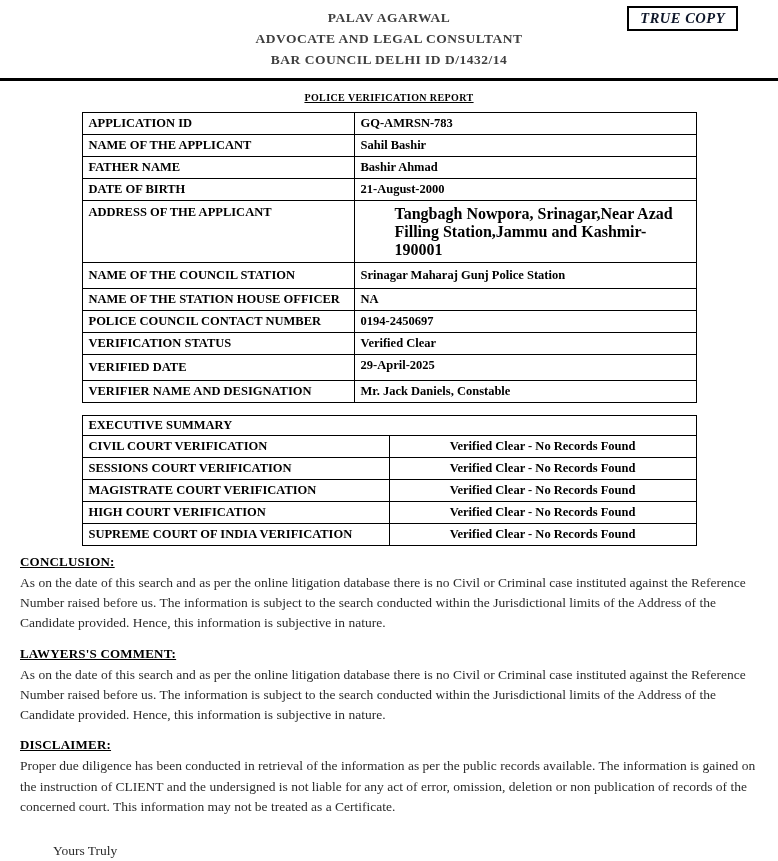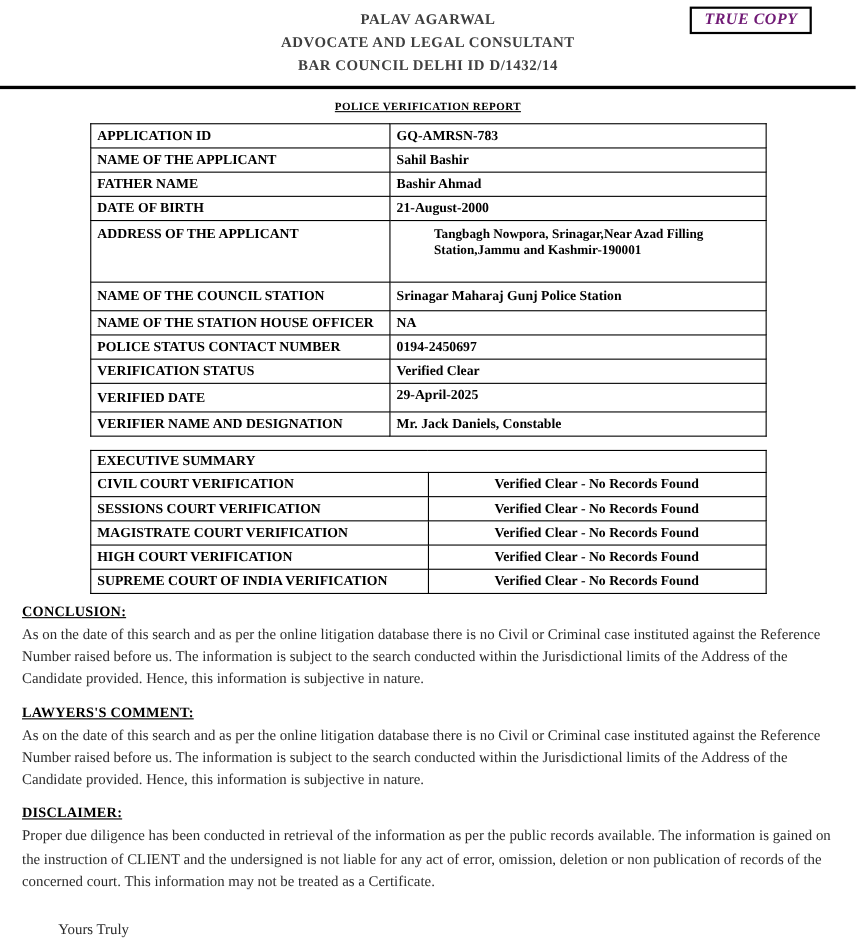--- a/index.html
+++ b/index.html
@@ -10,21 +10,21 @@
     color: #000;
   }
   .page { position: relative; width: 778px; min-height: 861px; padding-top: 8px; }
 
   
   .letterhead { text-align: center; color: #3f3f3f; }
   .letterhead .lh-line { font-weight: bold; font-size: 13.5px; letter-spacing: 0.5px; line-height: 1.55; }
   .true-copy {
     position: absolute; top: 6px; right: 40px;
     border: 2px solid #000; padding: 2px 11px;
-    font-weight: bold; font-style: italic; font-size: 14.5px; color: #701a75;
+    font-weight: bold; font-style: italic; font-size: 14.5px; color: #0f172a;
     letter-spacing: 0.5px;
   }
   .top-rule { border: none; border-top: 3px solid #000; margin-top: 7px; }
 
   
   .report-title {
     text-align: center; font-weight: bold; font-size: 10px;
     text-decoration: underline; letter-spacing: 0.4px;
     margin: 11px 0 9px 0;
   }
@@ -35,21 +35,21 @@
     border: 1px solid #000;
     font-size: 12.5px; font-weight: bold;
     padding: 3px 6px;
     vertical-align: middle;
     overflow: hidden;
   }
   .details-table td.lbl { width: 272px; }
   .details-table tr { height: 22px; }
   .details-table tr.tall { height: 56px; }
   .details-table tr.tall td { vertical-align: top; padding-top: 4px; }
-  .details-table tr.tall td.val { font-size: 12px; padding-left: 40px; }
+  .details-table tr.tall td.val { font-size: 16px; padding-left: 40px; }
   .details-table tr.med { height: 26px; }
   .details-table tr.top-val td.val { vertical-align: top; }
 
   .summary-wrap { margin-top: 12px; }
   .summary-table th.sum-head { text-align: left; font-size: 12.5px; height: 19px; padding: 2px 6px; }
   .summary-table tr { height: 20px; }
   .summary-table td.lbl { width: 272px; text-align: left; }
   .summary-table td.val { text-align: center; }
 
   
@@ -103,21 +103,21 @@
       </tr>
       <tr class="med">
         <td class="lbl">NAME OF THE COUNCIL STATION</td>
         <td class="val">Srinagar Maharaj Gunj Police Station</td>
       </tr>
       <tr>
         <td class="lbl">NAME OF THE STATION HOUSE OFFICER</td>
         <td class="val">NA</td>
       </tr>
       <tr>
-        <td class="lbl">POLICE STATUS CONTACT NUMBER</td>
+        <td class="lbl">POLICE COUNCIL CONTACT NUMBER</td>
         <td class="val">0194-2450697</td>
       </tr>
       <tr>
         <td class="lbl">VERIFICATION STATUS</td>
         <td class="val">Verified Clear</td>
       </tr>
       <tr class="med top-val">
         <td class="lbl">VERIFIED DATE</td>
         <td class="val">29-April-2025</td>
       </tr>

